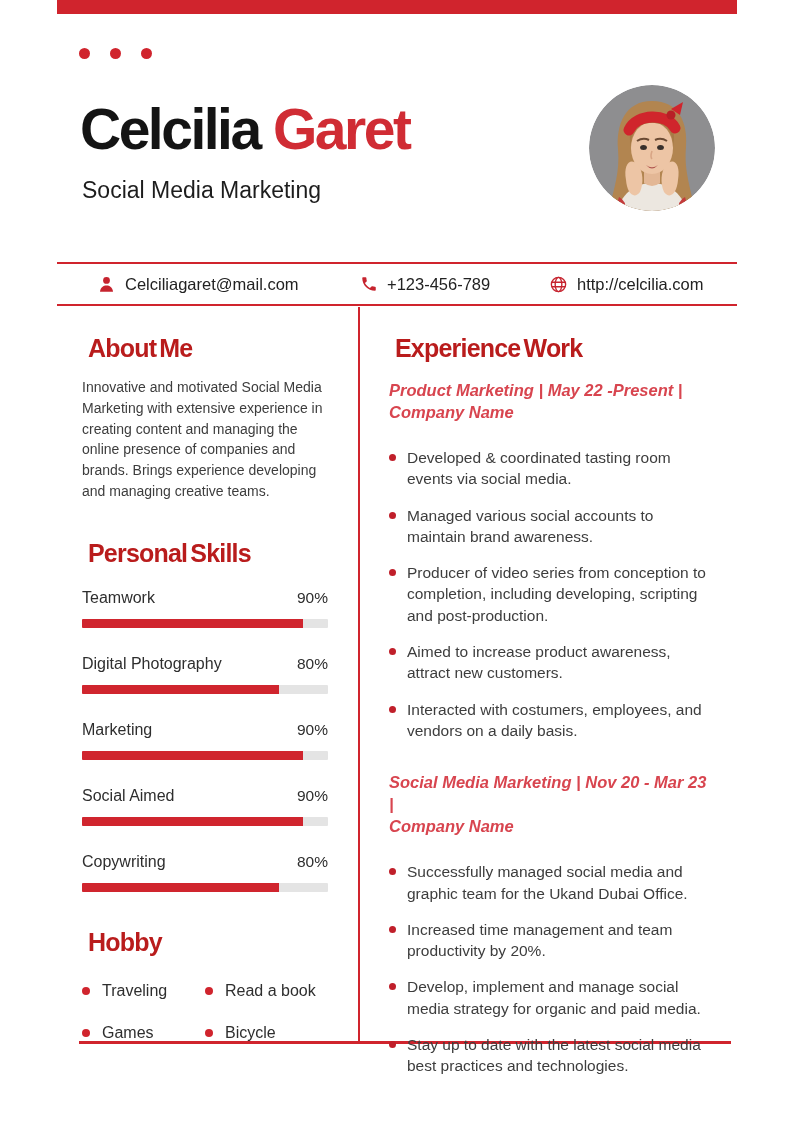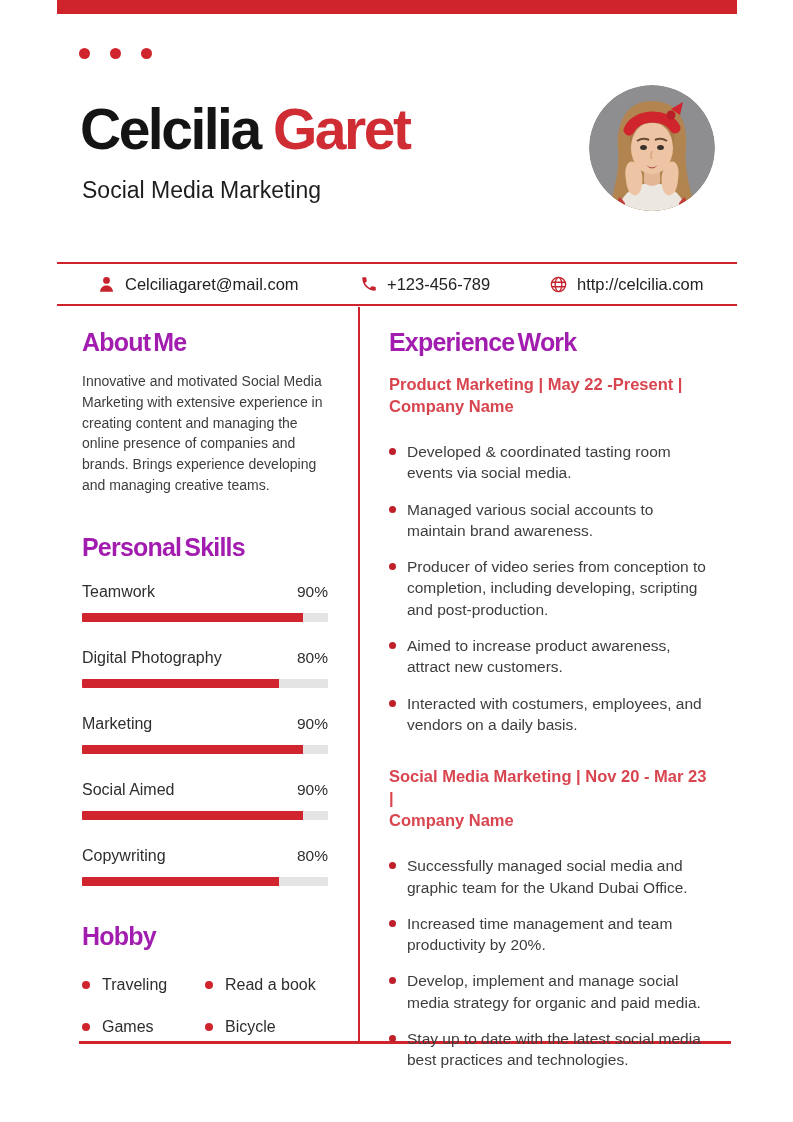--- a/index.html
+++ b/index.html
@@ -26,21 +26,21 @@
                 font-size:16.5px;font-weight:500;color:#222;}
   .ci-email{left:40px;} .ci-phone{left:303px;} .ci-web{left:492px;}
   .contact-item svg{display:block;}
 
   
   .v-divider{position:absolute;left:358px;top:307px;width:2px;height:736px;background:#d0242d;}
   .bottom-line{position:absolute;left:79px;top:1041px;width:652px;height:2.5px;background:#d0242d;}
   .col-left{position:absolute;left:82px;top:328px;width:246px;}
   .col-right{position:absolute;left:389px;top:328px;width:326px;}
 
-  h2.sec{margin:0;font-size:25px;line-height:28px;font-weight:800;color:#a21caf;
+  h2.sec{margin:6px;font-size:25px;line-height:28px;font-weight:800;color:#b91c1c;
          letter-spacing:-0.8px;word-spacing:-3px;}
 
   
   .about-text{margin-top:15px;font-size:14px;line-height:20.8px;color:#3d3d3d;}
 
   
   .skills-block{margin-top:37px;}
   .skill-row{margin-top:22px;}
   .skill-head{display:flex;justify-content:space-between;align-items:flex-start;
               font-size:16px;color:#2e2e2e;}
@@ -49,21 +49,21 @@
   .skill-fill{height:100%;background:#d0252e;}
   .skill-row + .skill-row{margin-top:27px;}
 
   
   .hobby-block{margin-top:36px;}
   .hobby-grid{margin-top:26px;display:grid;grid-template-columns:123px auto;row-gap:24px;}
   .hobby-item{display:flex;align-items:center;gap:12px;font-size:16px;color:#2e2e2e;}
   .hdot{width:8px;height:8px;border-radius:50%;background:#d0242d;flex:none;}
 
   
-  .job-sub{margin-top:17px;font-size:16.5px;line-height:22px;
+  .job-sub{margin-top:17px;font-size:16.5px;line-height:22px;font-style:italic;
            font-weight:600;color:#d8454f;}
   .job-bullets{list-style:none;margin:24px 0 0 0;padding:0;}
   .job-bullets li{display:flex;gap:11px;font-size:15.5px;line-height:21.3px;color:#3d3d3d;
                   margin-bottom:15px;}
   .bdot{width:7px;height:7px;border-radius:50%;background:#c01f2a;flex:none;margin-top:7px;}
   .job2{margin-top:30px;}
 </style>
 </head>
 <body>
 

